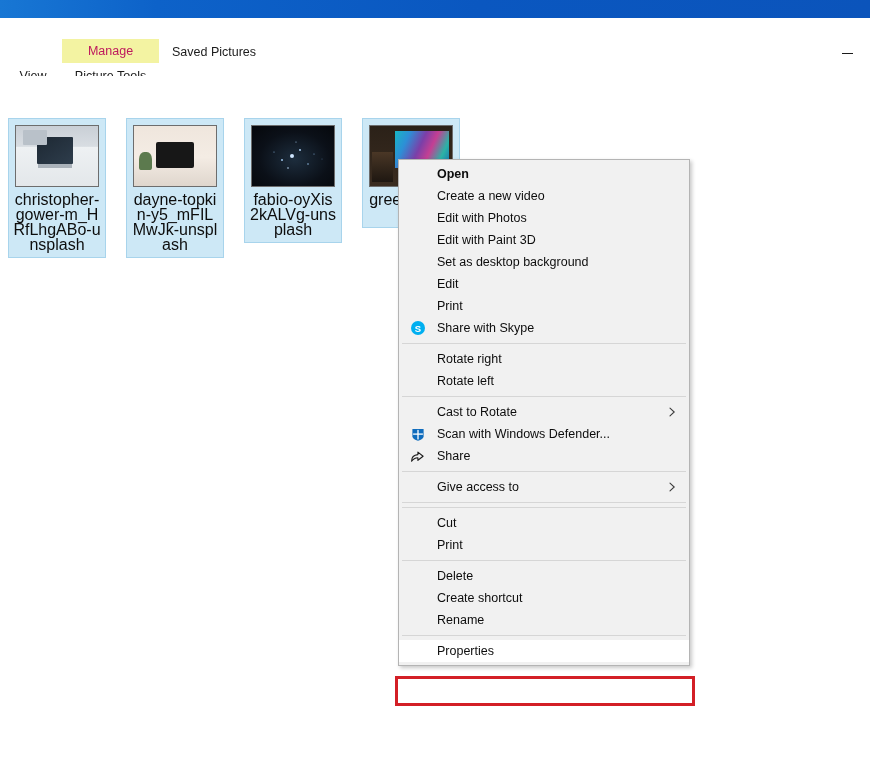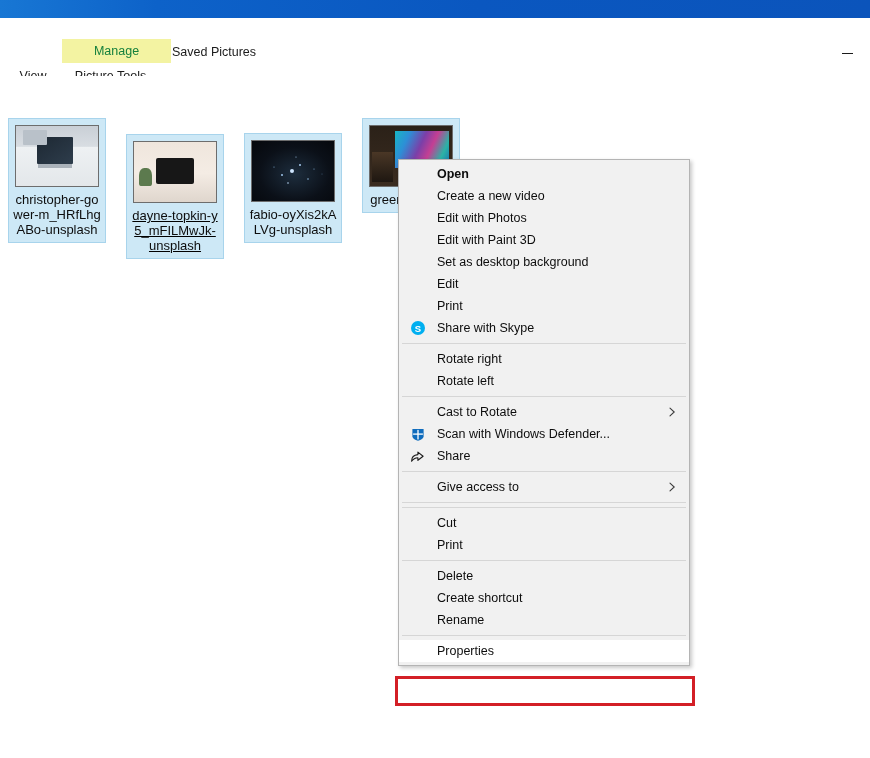--- a/index.html
+++ b/index.html
@@ -28,27 +28,27 @@
   #ribbon {
     position: absolute;
     left: 0; top: 18px;
     width: 870px; height: 58px;
     background: #ffffff;
     border-bottom: 1px solid #dcdcdc;
   }
   #tab-manage {
     position: absolute;
     left: 62px; top: 21px;
-    width: 109px; height: 24px;
+    width: 97px; height: 24px;
     background: #f3f3a2;
     display: flex;
     align-items: center;
     justify-content: center;
     font-size: 12.5px;
-    color: #15803d;
+    color: #be185d;
   }
   #tab-picture-tools {
     position: absolute;
     left: 62px; top: 45px;
     width: 97px; height: 26px;
     background: #ffffff;
     display: flex;
     align-items: center;
     justify-content: center;
     font-size: 12.5px;
@@ -176,21 +176,21 @@
   }
   .file-thumb {
     width: 84px; height: 62px;
     margin: 0 auto 5px auto;
     border: 1px solid #6d6d6d;
     box-sizing: border-box;
     overflow: hidden;
     position: relative;
   }
   .file-label {
-    font-size: 13px;
+    font-size: 16px;
     line-height: 15px;
     color: #0d0d0d;
     word-break: break-all;
     padding: 0 1px;
   }
 
   
   .art { position: absolute; inset: 0; }
   .art-desk1 { background:
       linear-gradient(to bottom, #c9cfd6 0%, #d8dde2 34%, #eef1f3 35%, #e3e7ea 100%); }
@@ -328,27 +328,27 @@
   </div>
 </div>
 
 <div id="filearea">
     <div class="file-tile" style="left: 8px; top: 4px;">
       <div class="file-thumb">
         <div class="art art-desk1"></div>
       </div>
       <div class="file-label">christopher-gower-m_HRfLhgABo-unsplash</div>
     </div>
-    <div class="file-tile" style="left: 126px; top: 20px; text-decoration: underline;">
+    <div class="file-tile" style="left: 126px; top: 4px;">
       <div class="file-thumb">
         <div class="art art-desk2"></div>
       </div>
       <div class="file-label">dayne-topkin-y5_mFILMwJk-unsplash</div>
     </div>
-    <div class="file-tile" style="left: 244px; top: 4px; margin-top: 15px;">
+    <div class="file-tile" style="left: 244px; top: 4px;">
       <div class="file-thumb">
         <div class="art art-dark"></div>
       </div>
       <div class="file-label">fabio-oyXis2kALVg-unsplash</div>
     </div>
     <div class="file-tile" style="left: 362px; top: 4px;">
       <div class="file-thumb">
         <div class="art art-gaming"></div>
       </div>
       <div class="file-label">green-n-Wv ui</div>

